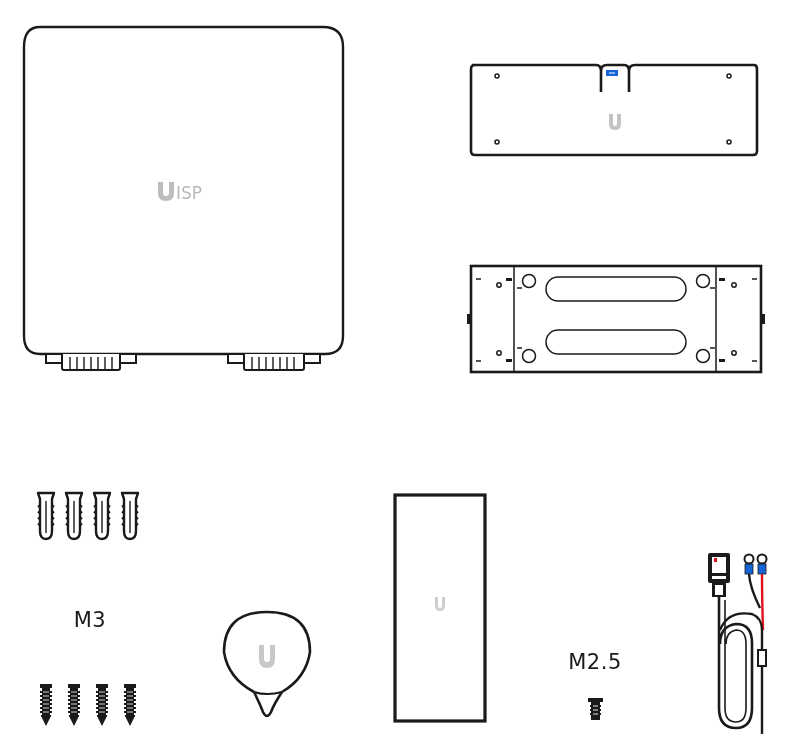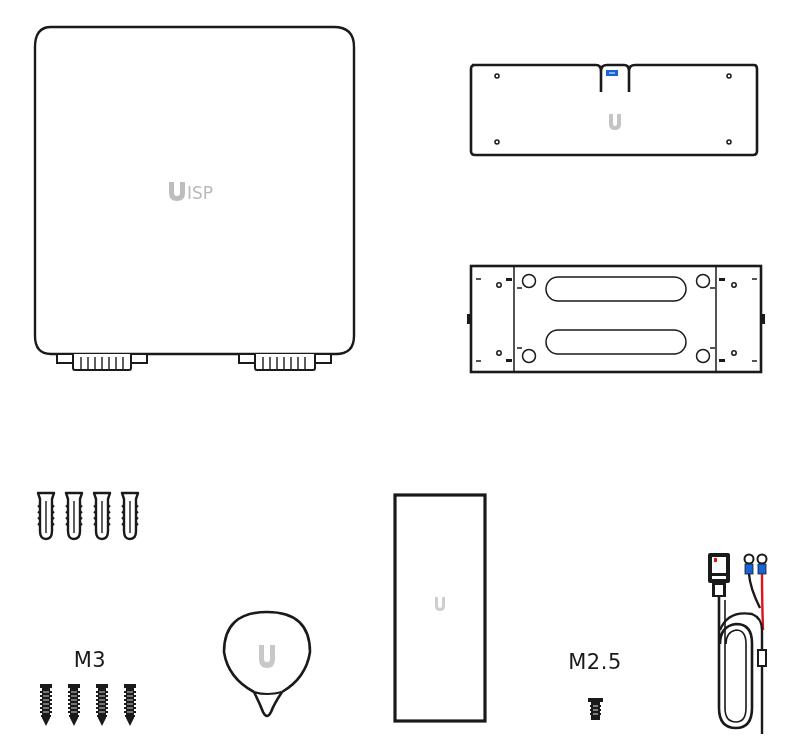--- a/index.html
+++ b/index.html
@@ -5,21 +5,21 @@
     html, body { margin: 0; padding: 0; background: #ffffff; }
     body { width: 790px; height: 750px; position: relative; overflow: hidden; font-family: "DejaVu Sans", sans-serif; }
     .item { position: absolute; }
     .item svg { display: block; overflow: visible; }
     .label { position: absolute; font-family: "DejaVu Sans", sans-serif; color: #1a1a1a; font-size: 21px; text-align: center; letter-spacing: 0.5px; }
     .logo-text { font-family: "DejaVu Sans", sans-serif; fill: #b9b9b9; }
   </style>
 </head>
 <body>
 
-<div class="item" style="left:31px; top:24px;">
+<div class="item" style="left:20px; top:24px;">
   <svg width="330" height="350" viewBox="0 0 330 350">
 
     <path d="M20,3 H303 Q323,3 323,23 V312 Q323,330 305,330 H20 Q4,330 4,312 V23 Q4,3 20,3 Z" fill="#fff" stroke="#1a1a1a" stroke-width="2.4"></path>
 
     <g stroke="#1a1a1a" stroke-width="2" fill="#fff">
       <rect x="26" y="330" width="16" height="9"></rect>
       <rect x="100" y="330" width="16" height="9"></rect>
       <path d="M42,330 V344 Q42,346 44,346 H98 Q100,346 100,344 V330"></path>
       <g stroke-width="1.4">
         <line x1="50" y1="333" x2="50" y2="346"></line>
@@ -118,21 +118,21 @@
         <line x1="8" y1="10" x2="8" y2="42" stroke="#1a1a1a" stroke-width="1.4"></line>
       </g>
     </defs>
     <use href="#anchor" x="2" y="1"></use>
     <use href="#anchor" x="30" y="1"></use>
     <use href="#anchor" x="58" y="1"></use>
     <use href="#anchor" x="86" y="1"></use>
   </svg>
 </div>
 
-<div class="label" style="left:60px; top:648px; width:60px;">M3</div>
+<div class="label" style="left:60px; top:608px; width:60px;">M3</div>
 <div class="item" style="left:38px; top:682px;">
   <svg width="110" height="46" viewBox="0 0 110 46">
     <defs>
       <g id="screw">
         <rect x="0" y="0" width="12" height="4" fill="#1a1a1a"></rect>
         <path d="M2,4 H10 V34 L6,42 L2,34 Z" fill="#1a1a1a"></path>
         <path d="M0,8 h12 M0,12 h12 M0,16 h12 M0,20 h12 M0,24 h12 M0,28 h12 M1,32 h10" stroke="#1a1a1a" stroke-width="2"></path>
         <path d="M3,8 h6 M3,12 h6 M3,16 h6 M3,20 h6 M3,24 h6 M3,28 h6" stroke="#fff" stroke-width="0.8"></path>
       </g>
     </defs>

